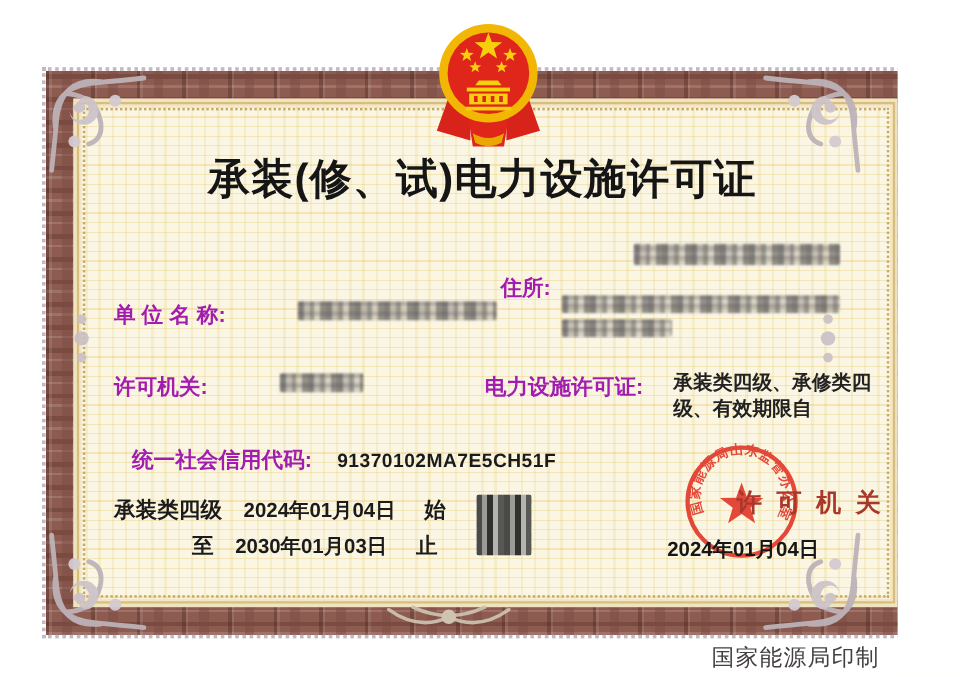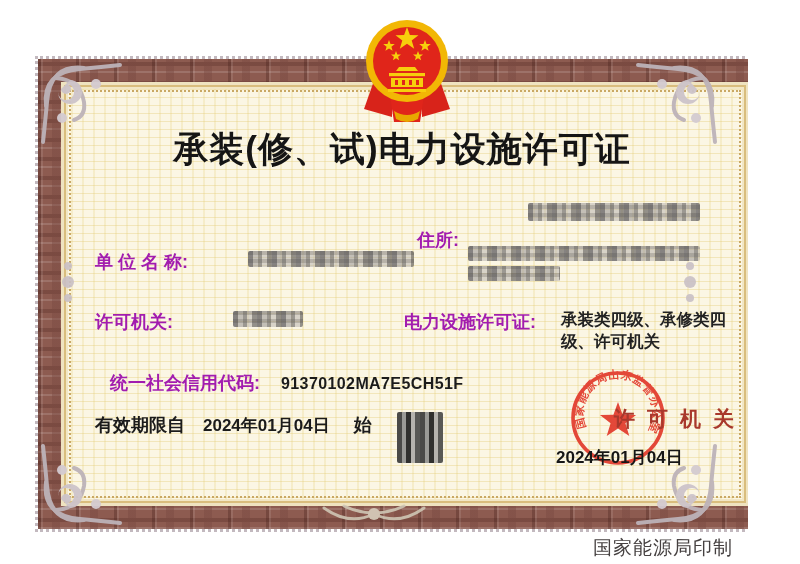--- a/index.html
+++ b/index.html
@@ -169,28 +169,31 @@
   <div class="blur-redact" style="left:248px;top:251px;width:166px;height:16px;"></div>
 
   <div class="label" style="left:417px;top:228px;">住所:</div>
   <div class="blur-redact" style="left:468px;top:246px;width:232px;height:15px;"></div>
   <div class="blur-redact" style="left:468px;top:266px;width:92px;height:15px;"></div>
 
   <div class="label" style="left:95px;top:310px;">许可机关:</div>
   <div class="blur-redact" style="left:233px;top:311px;width:70px;height:16px;"></div>
 
   <div class="label" style="left:404px;top:310px;">电力设施许可证:</div>
-  <div class="value" style="left:561px;top:308px;width:166px;line-height:22px;">承装类四级、承修类四级、许可机关</div>
+  <div class="value" style="left:561px;top:308px;width:166px;line-height:22px;">承装类四级、承修类四级、有效期限自</div>
 
   <div class="credit-row">
     <span class="label" style="position:static;margin-left:15px;">统一社会信用代码:</span><span class="code">91370102MA7E5CH51F</span>
   </div>
 
   <div class="validity-row" style="left:95px;top:413px;">
-    <span class="vlabel">有效期限自</span><span class="vdate">2024年01月04日</span><span class="vsuffix">始</span>
+    <span class="vlabel">承装类四级</span><span class="vdate">2024年01月04日</span><span class="vsuffix">始</span>
+  </div>
+  <div class="validity-row" style="left:160px;top:443px;">
+    <span class="vlabel">至</span><span class="vdate">2030年01月03日</span><span class="vsuffix">止</span>
   </div>
 
   <div class="qr-redact"></div>
 
   <svg class="seal-svg" viewBox="0 0 104 104">
     <defs>
       <path id="sealArc" d="M 21,63.5 A 35,35 0 1 1 83,63.5" fill="none"></path>
     </defs>
     <circle cx="52" cy="52" r="45" fill="none" stroke="#e23a2b" stroke-width="3.6"></circle>
     <path d="M52,36 l4.6,12.7 13.5,.3 -10.7,8.2 3.9,12.9 -11.3,-7.7 -11.3,7.7 3.9,-12.9 -10.7,-8.2 13.5,-.3 Z" fill="#e23a2b"></path>

